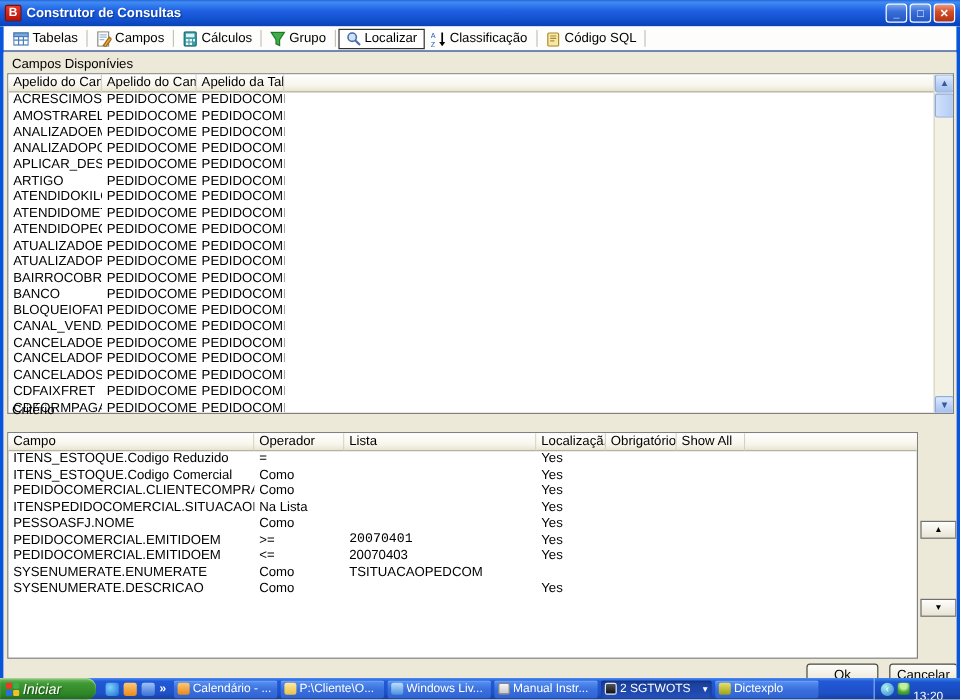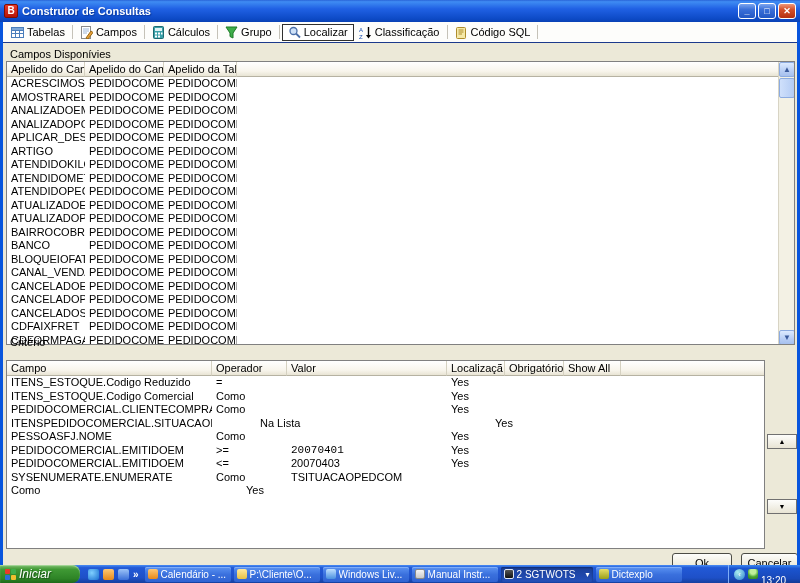--- a/index.html
+++ b/index.html
@@ -310,21 +310,21 @@
         <div class="sarr" style="top:268px">▼</div>
       </div>
     </div>
 
     <div class="panel-label" style="top:292px">Critério</div>
 
     <div class="grid" id="criteria-grid" style="left:3px; top:316px; width:759px; height:189px;">
       <div class="ghead">
           <div class="hcell" style="width: 205px;">Campo</div>
           <div class="hcell" style="width: 75px;">Operador</div>
-          <div class="hcell" style="width: 160px;">Valor</div>
+          <div class="hcell" style="width: 160px;">Lista</div>
           <div class="hcell" style="width: 58px;">Localizaçã...</div>
           <div class="hcell" style="width: 59px;">Obrigatório</div>
           <div class="hcell" style="width: 57px;">Show All</div>
           <div class="hcell hfill"></div>
         </div>
       <div class="gbody" style="height:173px">
           <div class="grow">
             <div class="gcell" style="width: 205px;">ITENS_ESTOQUE.Codigo Reduzido</div>
             <div class="gcell" style="width: 75px;">=</div>
             <div class="gcell" style="width: 160px;"></div>
@@ -343,21 +343,21 @@
           <div class="grow">
             <div class="gcell" style="width: 205px;">PEDIDOCOMERCIAL.CLIENTECOMPRADORA</div>
             <div class="gcell" style="width: 75px;">Como</div>
             <div class="gcell" style="width: 160px;"></div>
             <div class="gcell" style="width: 58px;">Yes</div>
             <div class="gcell" style="width: 59px;"></div>
             <div class="gcell" style="width: 57px;"></div>
           </div>
           <div class="grow">
             <div class="gcell" style="width: 205px;">ITENSPEDIDOCOMERCIAL.SITUACAOITEM</div>
-            <div class="gcell" style="width: 75px; margin-left: 44px;">Na Lista</div>
+            <div class="gcell" style="width: 75px;">Na Lista</div>
             <div class="gcell" style="width: 160px;"></div>
             <div class="gcell" style="width: 58px;">Yes</div>
             <div class="gcell" style="width: 59px;"></div>
             <div class="gcell" style="width: 57px;"></div>
           </div>
           <div class="grow">
             <div class="gcell" style="width: 205px;">PESSOASFJ.NOME</div>
             <div class="gcell" style="width: 75px;">Como</div>
             <div class="gcell" style="width: 160px;"></div>
             <div class="gcell" style="width: 58px;">Yes</div>
@@ -382,20 +382,21 @@
           </div>
           <div class="grow">
             <div class="gcell" style="width: 205px;">SYSENUMERATE.ENUMERATE</div>
             <div class="gcell" style="width: 75px;">Como</div>
             <div class="gcell" style="width: 160px;">TSITUACAOPEDCOM</div>
             <div class="gcell" style="width: 58px;"></div>
             <div class="gcell" style="width: 59px;"></div>
             <div class="gcell" style="width: 57px;"></div>
           </div>
           <div class="grow">
+            <div class="gcell" style="width: 205px;">SYSENUMERATE.DESCRICAO</div>
             <div class="gcell" style="width: 75px;">Como</div>
             <div class="gcell" style="width: 160px;"></div>
             <div class="gcell" style="width: 58px;">Yes</div>
             <div class="gcell" style="width: 59px;"></div>
             <div class="gcell" style="width: 57px;"></div>
           </div>
         </div>
     </div>
 
     <div class="mvbtn" style="left:764px; top:390px;">▲</div>

